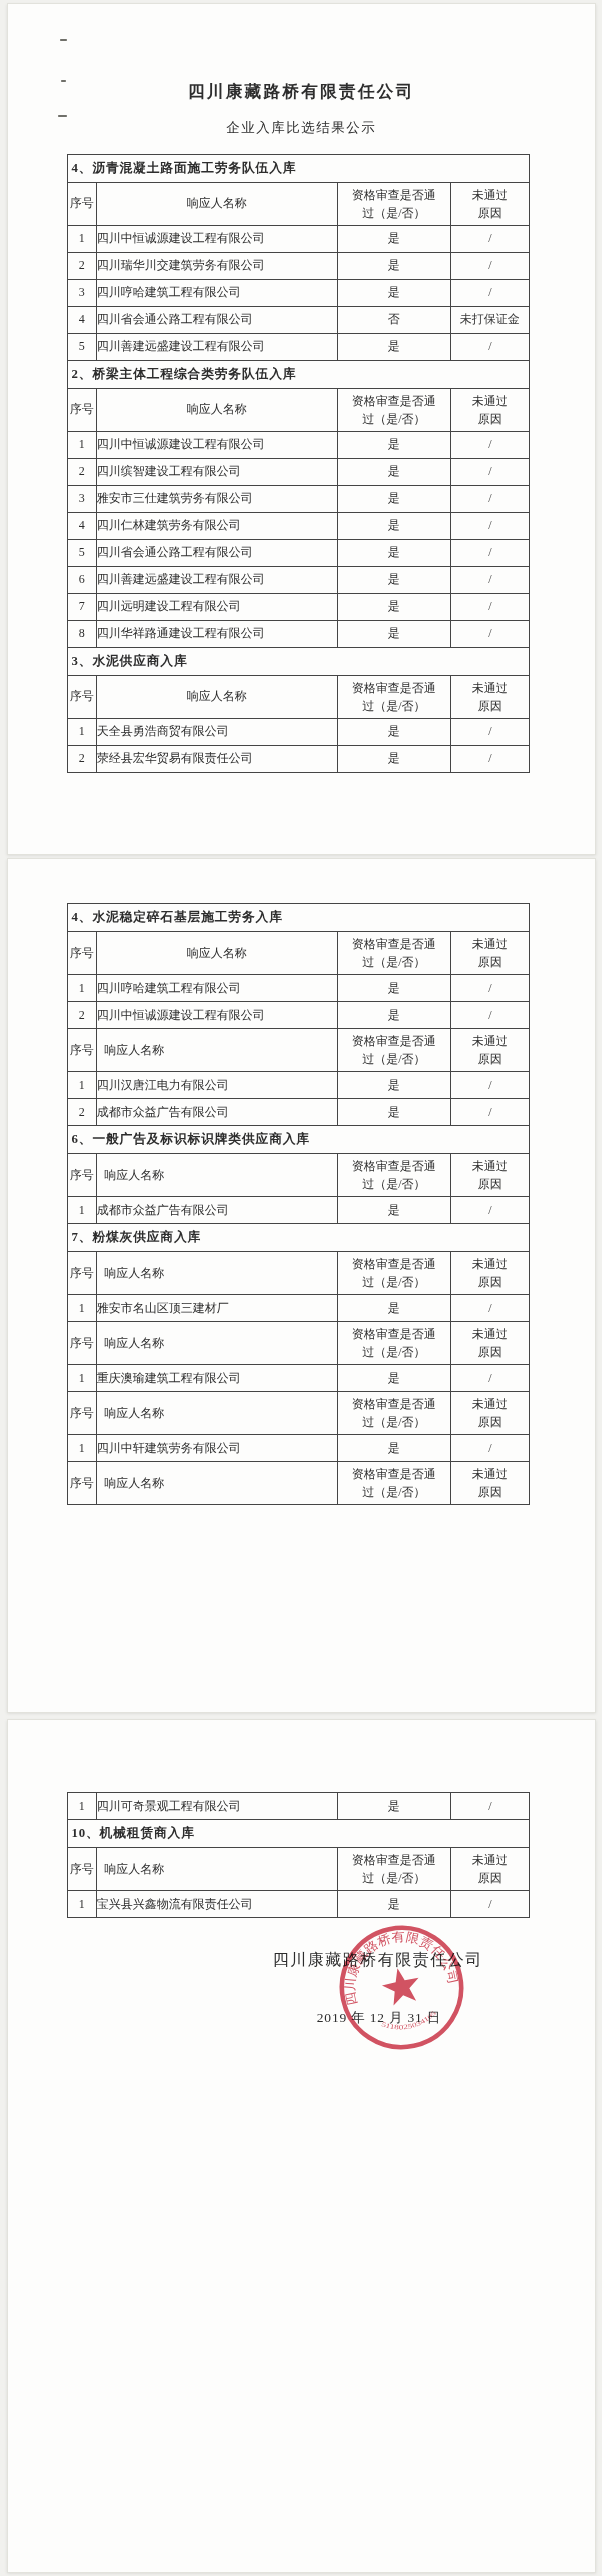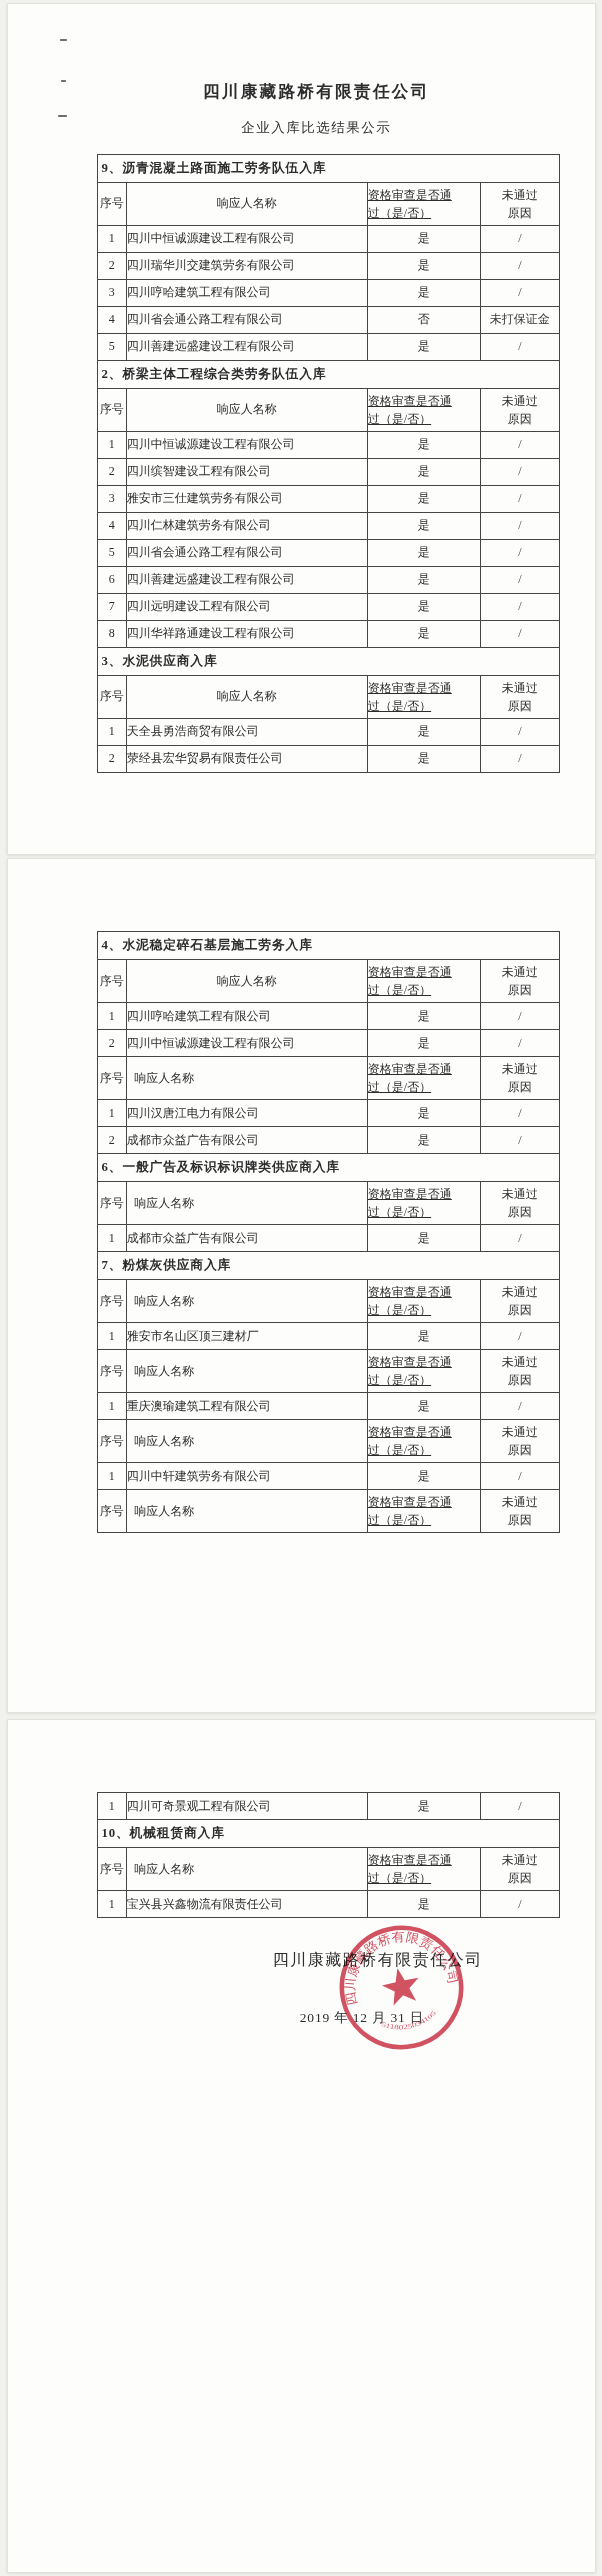--- a/index.html
+++ b/index.html
@@ -10,74 +10,73 @@
     color:#2d2d2d;
     overflow:hidden;
   }
   .scan{position:relative;width:602px;height:2576px;}
   .page{
     position:absolute;left:6.8px;width:589px;
     background:#fdfdfc;
     border:0.8px solid #e2e2dc;
     box-shadow:0 0.8px 3px rgba(0,0,0,.10);
     box-sizing:border-box;
-    padding-left:30px;
   }
   #page1{top:3px;height:852px;}
   #page2{top:858px;height:855px;}
   #page3{top:1719px;height:854px;}
 
   .doc-title{
     margin:77px 0 0 0;text-align:center;
     font-size:16.6px;font-weight:700;letter-spacing:2.3px;
   }
   .doc-subtitle{
     margin:16px 0 0 0;text-align:center;
     font-size:13.5px;font-weight:400;letter-spacing:1.5px;
   }
 
   table.sheet{
     border-collapse:collapse;table-layout:fixed;
     width:461px;margin-left:59px;
     border:1.5px solid #2e2e2e;
   }
   #page1 .sheet{margin-top:16.6px;}
-  #page2 .sheet{margin-top:72px;border-radius:23px;}
+  #page2 .sheet{margin-top:44px;border-radius:23px;}
   #page3 .sheet{margin-top:72px;}
   .sheet col.c1{width:29px;}
   .sheet col.c2{width:241px;}
   .sheet col.c3{width:113px;}
   .sheet col.c4{width:79px;}
   .sheet td,.sheet th{
     border:0.8px solid #454545;
     font-weight:400;font-size:12px;
     padding:0;overflow:hidden;white-space:nowrap;
   }
   tr.sec-title-row td{
     height:27px;font-size:12.8px;font-weight:700;
     text-align:left;padding-left:3.8px;letter-spacing:0.8px;
   }
   tr.head-row th{height:42px;vertical-align:middle;}
   tr.head-row .hl{line-height:1.5;}
   .cell-index{text-align:center;}
   .cell-name-head.center{text-align:center;}
   .cell-name-head.left{text-align:left;padding-left:7.5px;}
-  .cell-qual-head{text-align:left;padding-left:9px;text-decoration:underline;}
+  .cell-qual-head{text-align:center;padding-left:9px;}
   .cell-reason-head{text-align:center;}
   tr.data-row td{height:26px;}
   .cell-name{text-align:left;padding-left:12px;}
   .cell-pass{text-align:center;}
   .cell-reason{text-align:center;color:#3a3a3a;}
 
   .sig-company{
     position:absolute;left:265px;top:230px;
     font-size:16px;letter-spacing:1.5px;
   }
   .sig-date{
-    position:absolute;left:292px;top:289px;
+    position:absolute;left:309px;top:289px;
     font-size:13.5px;letter-spacing:0.8px;
   }
   .seal{
     position:absolute;left:328px;top:202px;
     width:131px;height:131px;
     transform:rotate(-12deg);
     mix-blend-mode:multiply;opacity:.92;
     pointer-events:none;
   }
   .artifact{position:absolute;background:#70706a;border-radius:0.8px;}
@@ -98,21 +97,21 @@
     <div class="doc-subtitle">企业入库比选结果公示</div>
     <table class="sheet">
       <colgroup>
           <col class="c1">
           <col class="c2">
           <col class="c3">
           <col class="c4">
         </colgroup>
     <tbody>
           <tr class="sec-title-row">
-            <td colspan="4">9、沥青混凝土路面施工劳务队伍入库</td>
+            <td colspan="4">4、沥青混凝土路面施工劳务队伍入库</td>
           </tr>
           <tr class="head-row">
             <th class="cell-index">序号</th>
             <th class="cell-name-head center">响应人名称</th>
             <th class="cell-qual-head">
               <div class="hl">资格审查是否通</div>
               <div class="hl">过（是/否）</div>
             </th>
             <th class="cell-reason-head">
               <div class="hl">未通过</div>

